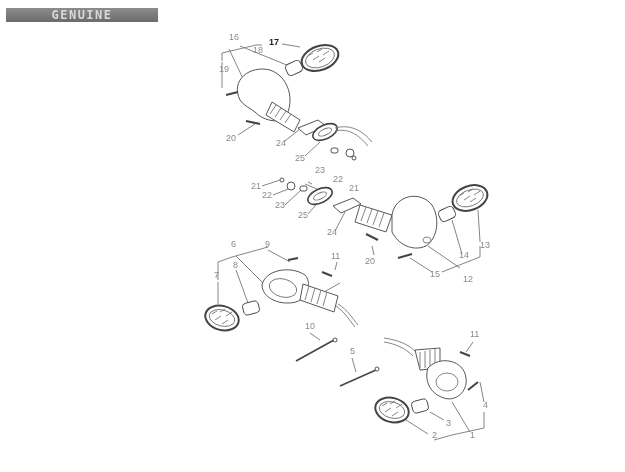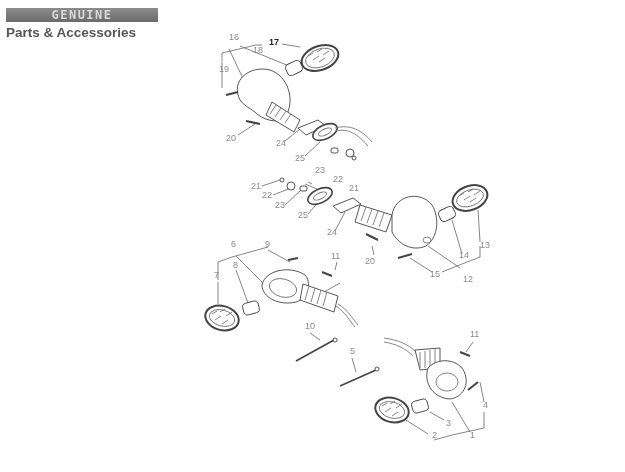--- a/index.html
+++ b/index.html
@@ -18,21 +18,20 @@
     .lbl { font-family:"Liberation Sans", sans-serif; font-size:9px; fill:#8a8a8a; }
     .lbl.hl { fill:#222; font-weight:bold; }
   </style>
 </head>
 <body>
 
 <div class="logo">
   <div class="genuine-bar">
     <span class="genuine">GENUINE</span>
   </div>
-  <div class="tagline">Parts &amp; Accessories</div>
 </div>
 
 <svg class="diagram" width="625" height="472" viewBox="0 0 625 472">
 
   <g>
 
     <polyline class="ln" points="222,61 222,53 256,45 262,45"></polyline>
     <line class="ln" x1="229" y1="49" x2="257" y2="108"></line>
     <line class="ln" x1="240" y1="46" x2="299" y2="70"></line>
     <line class="ln" x1="282" y1="44" x2="300" y2="47"></line>

